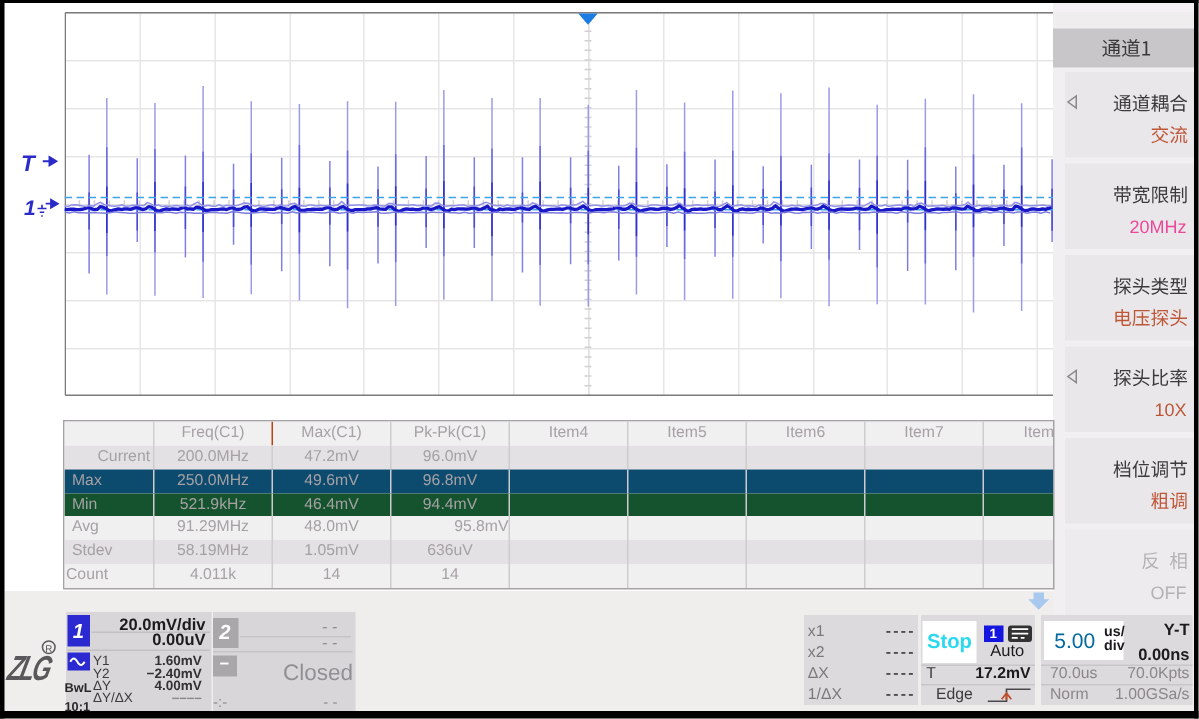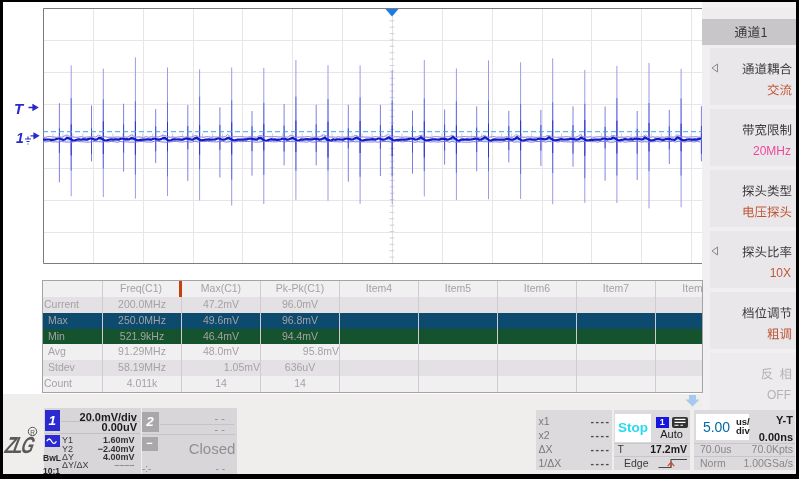--- a/index.html
+++ b/index.html
@@ -10,31 +10,31 @@
 <div class="abs" style="left:710px;top:170px;width:86px;height:57px;background:#e9e7e9"></div>
 <div class="abs" style="left:710px;top:231px;width:86px;height:57px;background:#e9e7e9"></div>
 <div class="abs" style="left:710px;top:292px;width:86px;height:57px;background:#e9e7e9"></div>
 <div class="abs" style="left:710px;top:353px;width:86px;height:57px;background:#edebed"></div>
 <div class="abs" style="left:710px;top:145px;width:81px;text-align:right;font-size:12px;color:#ec4899;line-height:12px">20MHz</div>
 <div class="abs" style="left:710px;top:267px;width:81px;text-align:right;font-size:12px;color:#bf5638;line-height:12px">10X</div>
 <div class="abs" style="left:710px;top:389px;width:81px;text-align:right;font-size:12px;color:#b4b2b4;line-height:12px">OFF</div>
 <div style="position:absolute;left:42px;top:280px;width:661px;height:113px;overflow:hidden;border:1px solid #a5a3a5;box-sizing:border-box;font-size:10.5px;color:#a5a1a5">
     <div style="position:absolute;left:0;top:0.00px;width:700px;height:15.86px;background:#f1f0f1">
       <div style="position:absolute;left:0.0px;top:0;width:60.0px;height:100%;border-right:1px solid #cecccf;padding-left:5px;box-sizing:border-box;text-align:left;line-height:15.9px"></div>
-      <div style="position:absolute;left:60.0px;top:0;width:79.0px;height:100%;border-right:3px solid #c2410c;box-sizing:border-box;text-align:center;line-height:15.9px">Freq(C1)</div>
+      <div style="position:absolute;left:60.0px;top:0;width:79.0px;height:100%;border-right:1px solid #c2410c;box-sizing:border-box;text-align:center;line-height:15.9px">Freq(C1)</div>
       <div style="position:absolute;left:139.0px;top:0;width:79.0px;height:100%;border-right:1px solid #cecccf;box-sizing:border-box;text-align:center;line-height:15.9px">Max(C1)</div>
       <div style="position:absolute;left:218.0px;top:0;width:79.0px;height:100%;border-right:1px solid #cecccf;box-sizing:border-box;text-align:center;line-height:15.9px">Pk-Pk(C1)</div>
       <div style="position:absolute;left:297.0px;top:0;width:79.0px;height:100%;border-right:1px solid #cecccf;box-sizing:border-box;text-align:center;line-height:15.9px">Item4</div>
       <div style="position:absolute;left:376.0px;top:0;width:79.0px;height:100%;border-right:1px solid #cecccf;box-sizing:border-box;text-align:center;line-height:15.9px">Item5</div>
       <div style="position:absolute;left:455.0px;top:0;width:79.0px;height:100%;border-right:1px solid #cecccf;box-sizing:border-box;text-align:center;line-height:15.9px">Item6</div>
       <div style="position:absolute;left:534.0px;top:0;width:79.0px;height:100%;border-right:1px solid #cecccf;box-sizing:border-box;text-align:center;line-height:15.9px">Item7</div>
       <div style="position:absolute;left:613.0px;top:0;width:79.0px;height:100%;box-sizing:border-box;text-align:center;line-height:15.9px">Item8</div>
     </div>
     <div style="position:absolute;left:0;top:15.86px;width:700px;height:15.86px;background:#e3e1e3">
-      <div style="position:absolute;left:0.0px;top:0;width:60.0px;height:100%;border-right:1px solid #cecccf;padding-left:1px;box-sizing:border-box;text-align:left;line-height:15.9px">Current</div>
+      <div style="position:absolute;left:0.0px;top:0;width:60.0px;height:100%;border-right:1px solid #cecccf;padding-left:22px;box-sizing:border-box;text-align:left;line-height:15.9px">Current</div>
       <div style="position:absolute;left:60.0px;top:0;width:79.0px;height:100%;border-right:1px solid #cecccf;box-sizing:border-box;text-align:center;line-height:15.9px">200.0MHz</div>
       <div style="position:absolute;left:139.0px;top:0;width:79.0px;height:100%;border-right:1px solid #cecccf;box-sizing:border-box;text-align:center;line-height:15.9px">47.2mV</div>
       <div style="position:absolute;left:218.0px;top:0;width:79.0px;height:100%;border-right:1px solid #cecccf;box-sizing:border-box;text-align:center;line-height:15.9px">96.0mV</div>
       <div style="position:absolute;left:297.0px;top:0;width:79.0px;height:100%;border-right:1px solid #cecccf;box-sizing:border-box;text-align:center;line-height:15.9px"></div>
       <div style="position:absolute;left:376.0px;top:0;width:79.0px;height:100%;border-right:1px solid #cecccf;box-sizing:border-box;text-align:center;line-height:15.9px"></div>
       <div style="position:absolute;left:455.0px;top:0;width:79.0px;height:100%;border-right:1px solid #cecccf;box-sizing:border-box;text-align:center;line-height:15.9px"></div>
       <div style="position:absolute;left:534.0px;top:0;width:79.0px;height:100%;border-right:1px solid #cecccf;box-sizing:border-box;text-align:center;line-height:15.9px"></div>
       <div style="position:absolute;left:613.0px;top:0;width:79.0px;height:100%;box-sizing:border-box;text-align:center;line-height:15.9px"></div>
     </div>
     <div style="position:absolute;left:0;top:31.71px;width:700px;height:15.86px;background:#0c4a6e">
@@ -66,21 +66,21 @@
       <div style="position:absolute;left:218.0px;top:0;width:79.0px;height:100%;border-right:1px solid #cecccf;box-sizing:border-box;text-align:right;line-height:15.9px">95.8mV</div>
       <div style="position:absolute;left:297.0px;top:0;width:79.0px;height:100%;border-right:1px solid #cecccf;box-sizing:border-box;text-align:center;line-height:15.9px"></div>
       <div style="position:absolute;left:376.0px;top:0;width:79.0px;height:100%;border-right:1px solid #cecccf;box-sizing:border-box;text-align:center;line-height:15.9px"></div>
       <div style="position:absolute;left:455.0px;top:0;width:79.0px;height:100%;border-right:1px solid #cecccf;box-sizing:border-box;text-align:center;line-height:15.9px"></div>
       <div style="position:absolute;left:534.0px;top:0;width:79.0px;height:100%;border-right:1px solid #cecccf;box-sizing:border-box;text-align:center;line-height:15.9px"></div>
       <div style="position:absolute;left:613.0px;top:0;width:79.0px;height:100%;box-sizing:border-box;text-align:center;line-height:15.9px"></div>
     </div>
     <div style="position:absolute;left:0;top:79.29px;width:700px;height:15.86px;background:#e3e1e3">
       <div style="position:absolute;left:0.0px;top:0;width:60.0px;height:100%;border-right:1px solid #cecccf;padding-left:5px;box-sizing:border-box;text-align:left;line-height:15.9px">Stdev</div>
       <div style="position:absolute;left:60.0px;top:0;width:79.0px;height:100%;border-right:1px solid #cecccf;box-sizing:border-box;text-align:center;line-height:15.9px">58.19MHz</div>
-      <div style="position:absolute;left:139.0px;top:0;width:79.0px;height:100%;border-right:1px solid #cecccf;box-sizing:border-box;text-align:right;line-height:15.9px">1.05mV</div>
+      <div style="position:absolute;left:139.0px;top:0;width:79.0px;height:100%;border-right:1px solid #cecccf;box-sizing:border-box;text-align:center;line-height:15.9px">1.05mV</div>
       <div style="position:absolute;left:218.0px;top:0;width:79.0px;height:100%;border-right:1px solid #cecccf;box-sizing:border-box;text-align:center;line-height:15.9px">636uV</div>
       <div style="position:absolute;left:297.0px;top:0;width:79.0px;height:100%;border-right:1px solid #cecccf;box-sizing:border-box;text-align:center;line-height:15.9px"></div>
       <div style="position:absolute;left:376.0px;top:0;width:79.0px;height:100%;border-right:1px solid #cecccf;box-sizing:border-box;text-align:center;line-height:15.9px"></div>
       <div style="position:absolute;left:455.0px;top:0;width:79.0px;height:100%;border-right:1px solid #cecccf;box-sizing:border-box;text-align:center;line-height:15.9px"></div>
       <div style="position:absolute;left:534.0px;top:0;width:79.0px;height:100%;border-right:1px solid #cecccf;box-sizing:border-box;text-align:center;line-height:15.9px"></div>
       <div style="position:absolute;left:613.0px;top:0;width:79.0px;height:100%;box-sizing:border-box;text-align:center;line-height:15.9px"></div>
     </div>
     <div style="position:absolute;left:0;top:95.14px;width:700px;height:15.86px;background:#f1f0f1">
       <div style="position:absolute;left:0.0px;top:0;width:60.0px;height:100%;border-right:1px solid #cecccf;padding-left:1px;box-sizing:border-box;text-align:left;line-height:15.9px">Count</div>
       <div style="position:absolute;left:60.0px;top:0;width:79.0px;height:100%;border-right:1px solid #cecccf;box-sizing:border-box;text-align:center;line-height:15.9px">4.011k</div>

